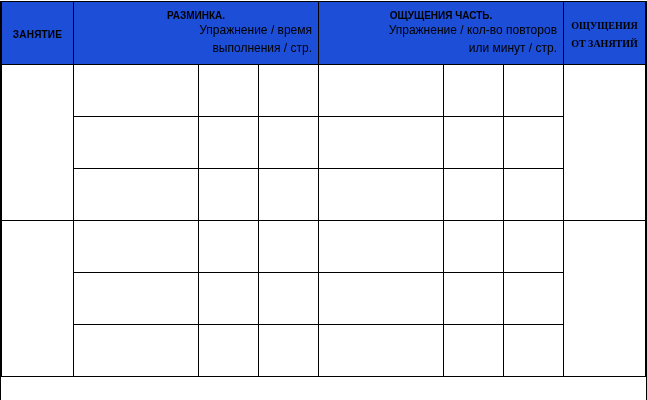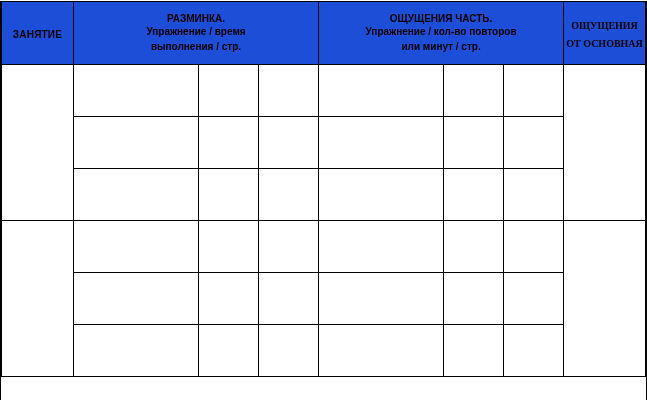--- a/index.html
+++ b/index.html
@@ -40,25 +40,26 @@
     font-size: 10px;
     letter-spacing: 0.2px;
   }
   .hdr-title {
     font-size: 10px;
     font-weight: bold;
     line-height: 1.35;
     display: block;
   }
   .hdr-sub {
-    font-size: 10px;
-    font-weight: bold;
+    font-size: 12px;
+    font-weight: normal;
     line-height: 1.45;
     display: block;
     padding: 0 6px;
+    text-align: right;
   }
   .hdr-feel {
     font-size: 10px;
     line-height: 1.35;
     font-family: Liberation Serif, serif;
   }
   .cell-empty {
     height: 51px;
   }
   .block-sep td {
@@ -100,21 +101,21 @@
           <span class="hdr-sub">Упражнение / время</span>
           <span class="hdr-sub">выполнения / стр.</span>
         </th>
         <th colspan="3">
           <span class="hdr-title">ОЩУЩЕНИЯ ЧАСТЬ.</span>
           <span class="hdr-sub">Упражнение / кол-во повторов</span>
           <span class="hdr-sub">или минут / стр.</span>
         </th>
         <th>
           <span class="hdr-feel">ОЩУЩЕНИЯ</span><br>
-          <span class="hdr-feel">ОТ ОСНОВНАЯ</span>
+          <span class="hdr-feel">ОТ ЗАНЯТИЙ</span>
         </th>
       </tr>
     </thead>
     <tbody>
 
       <tr>
         <td class="cell-empty" rowspan="3"></td>
         <td class="cell-empty"></td>
         <td class="cell-empty"></td>
         <td class="cell-empty"></td>

